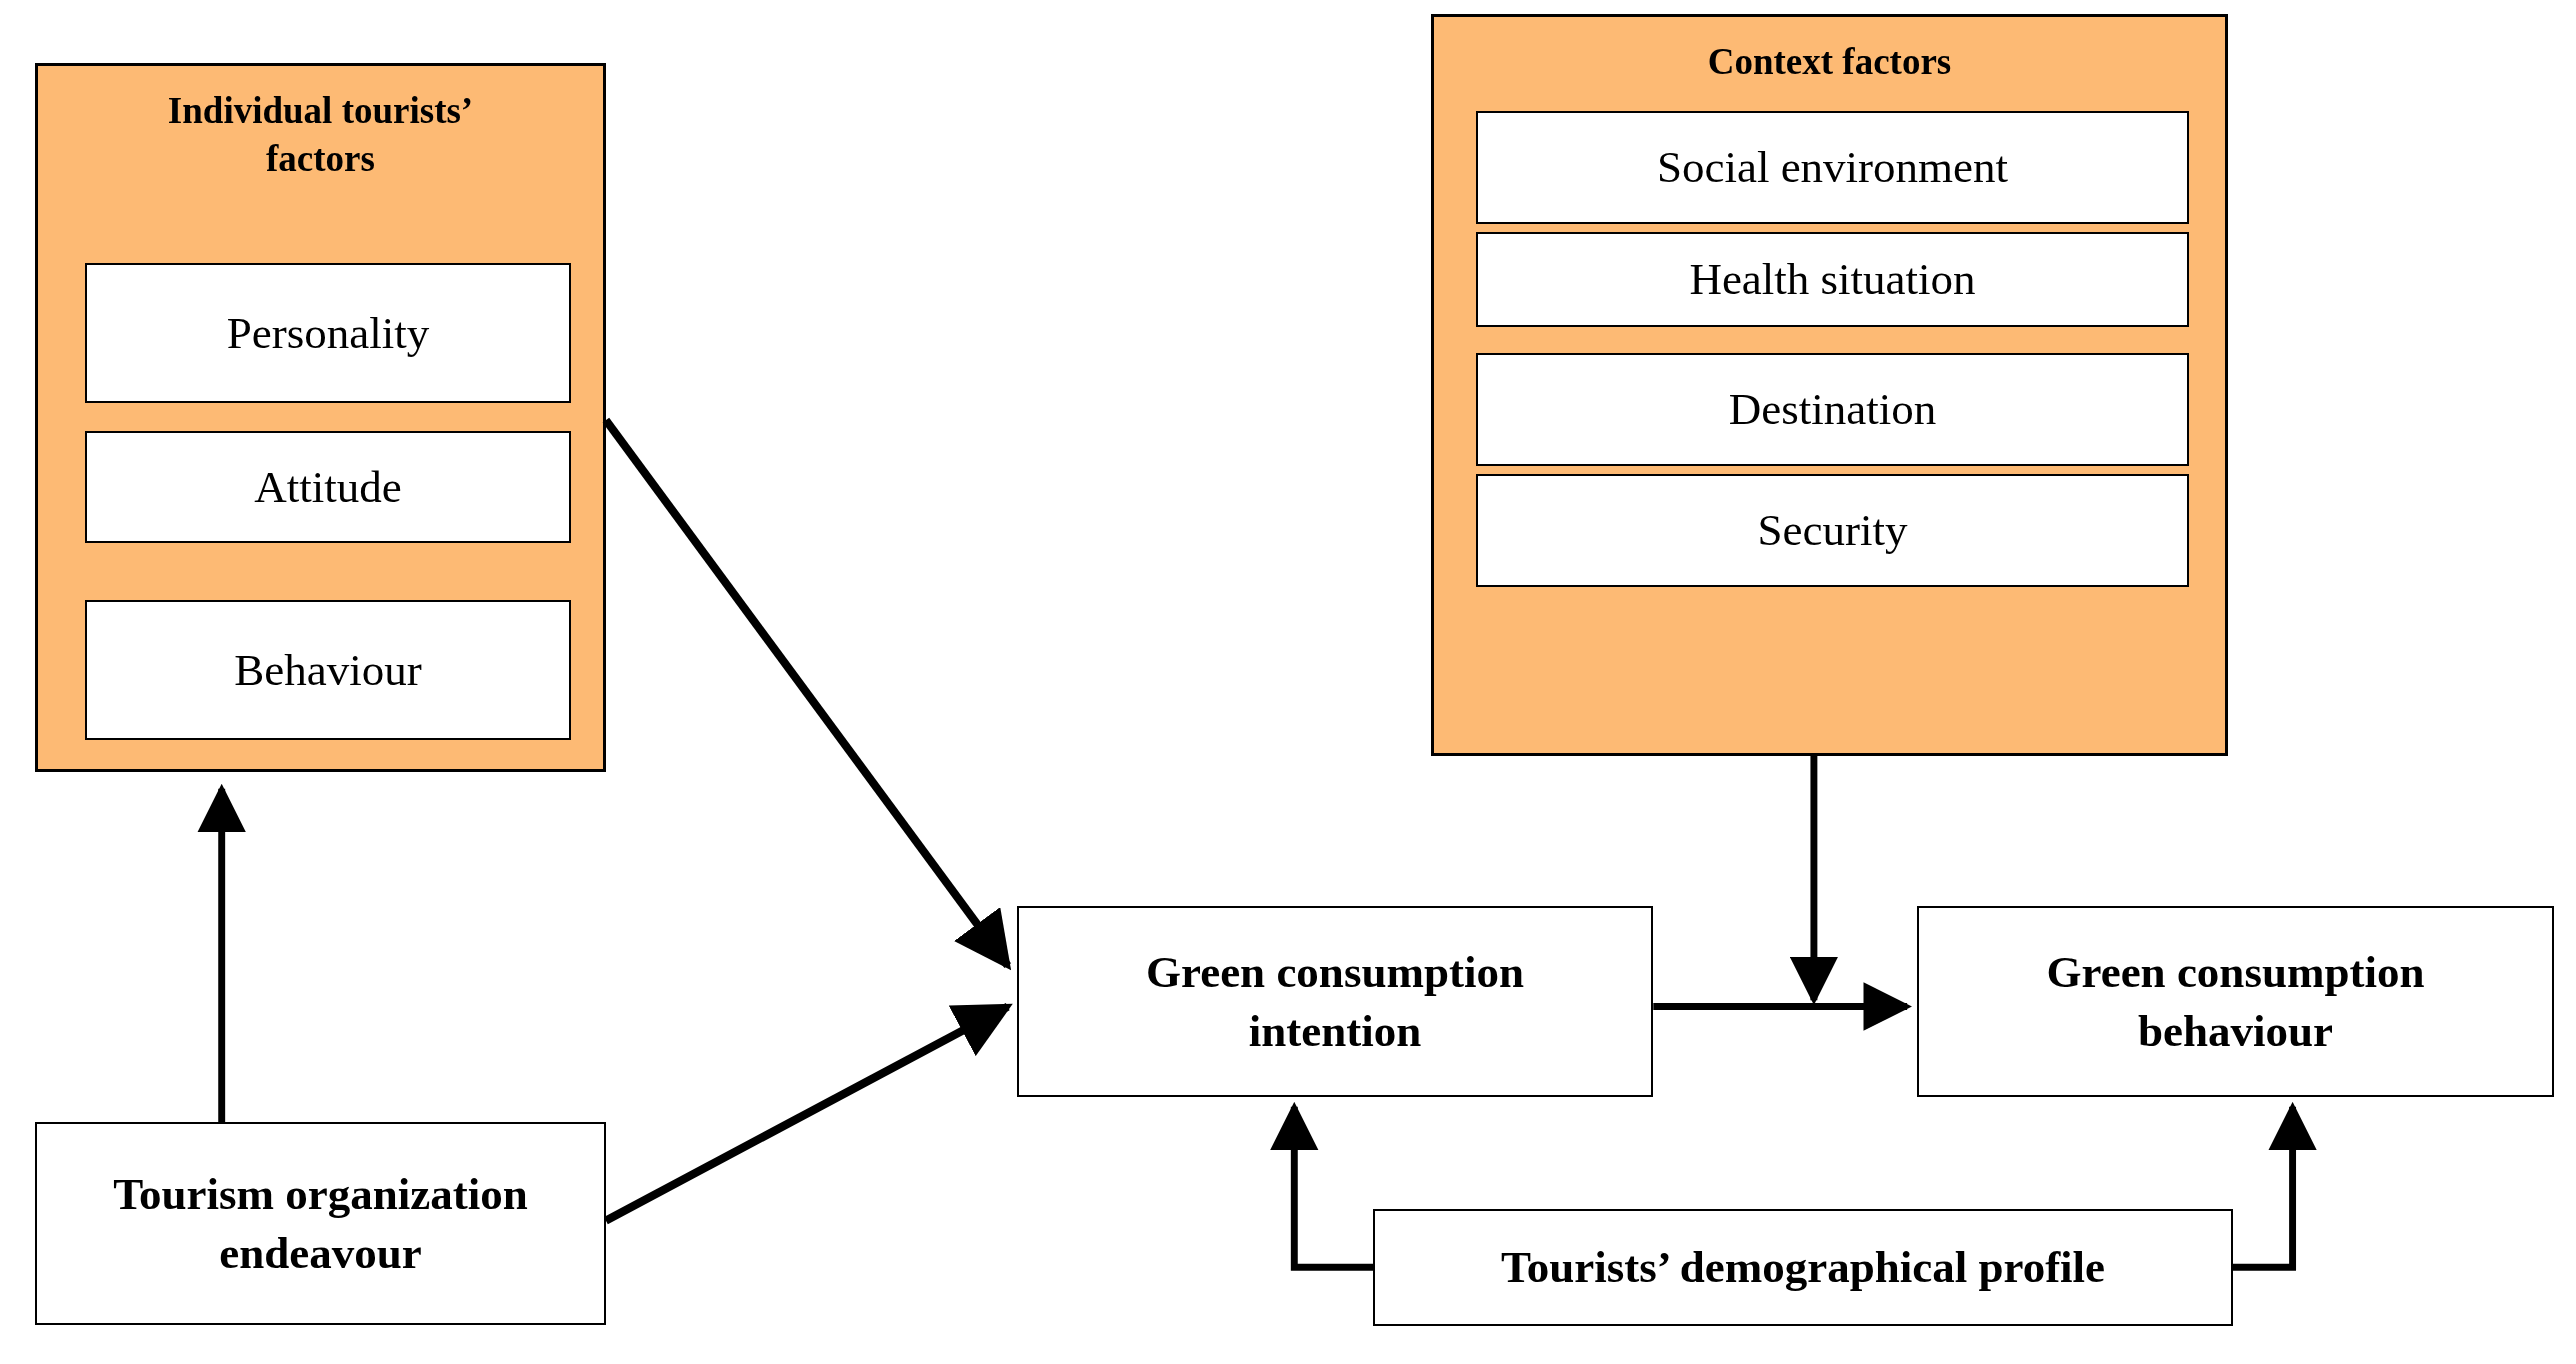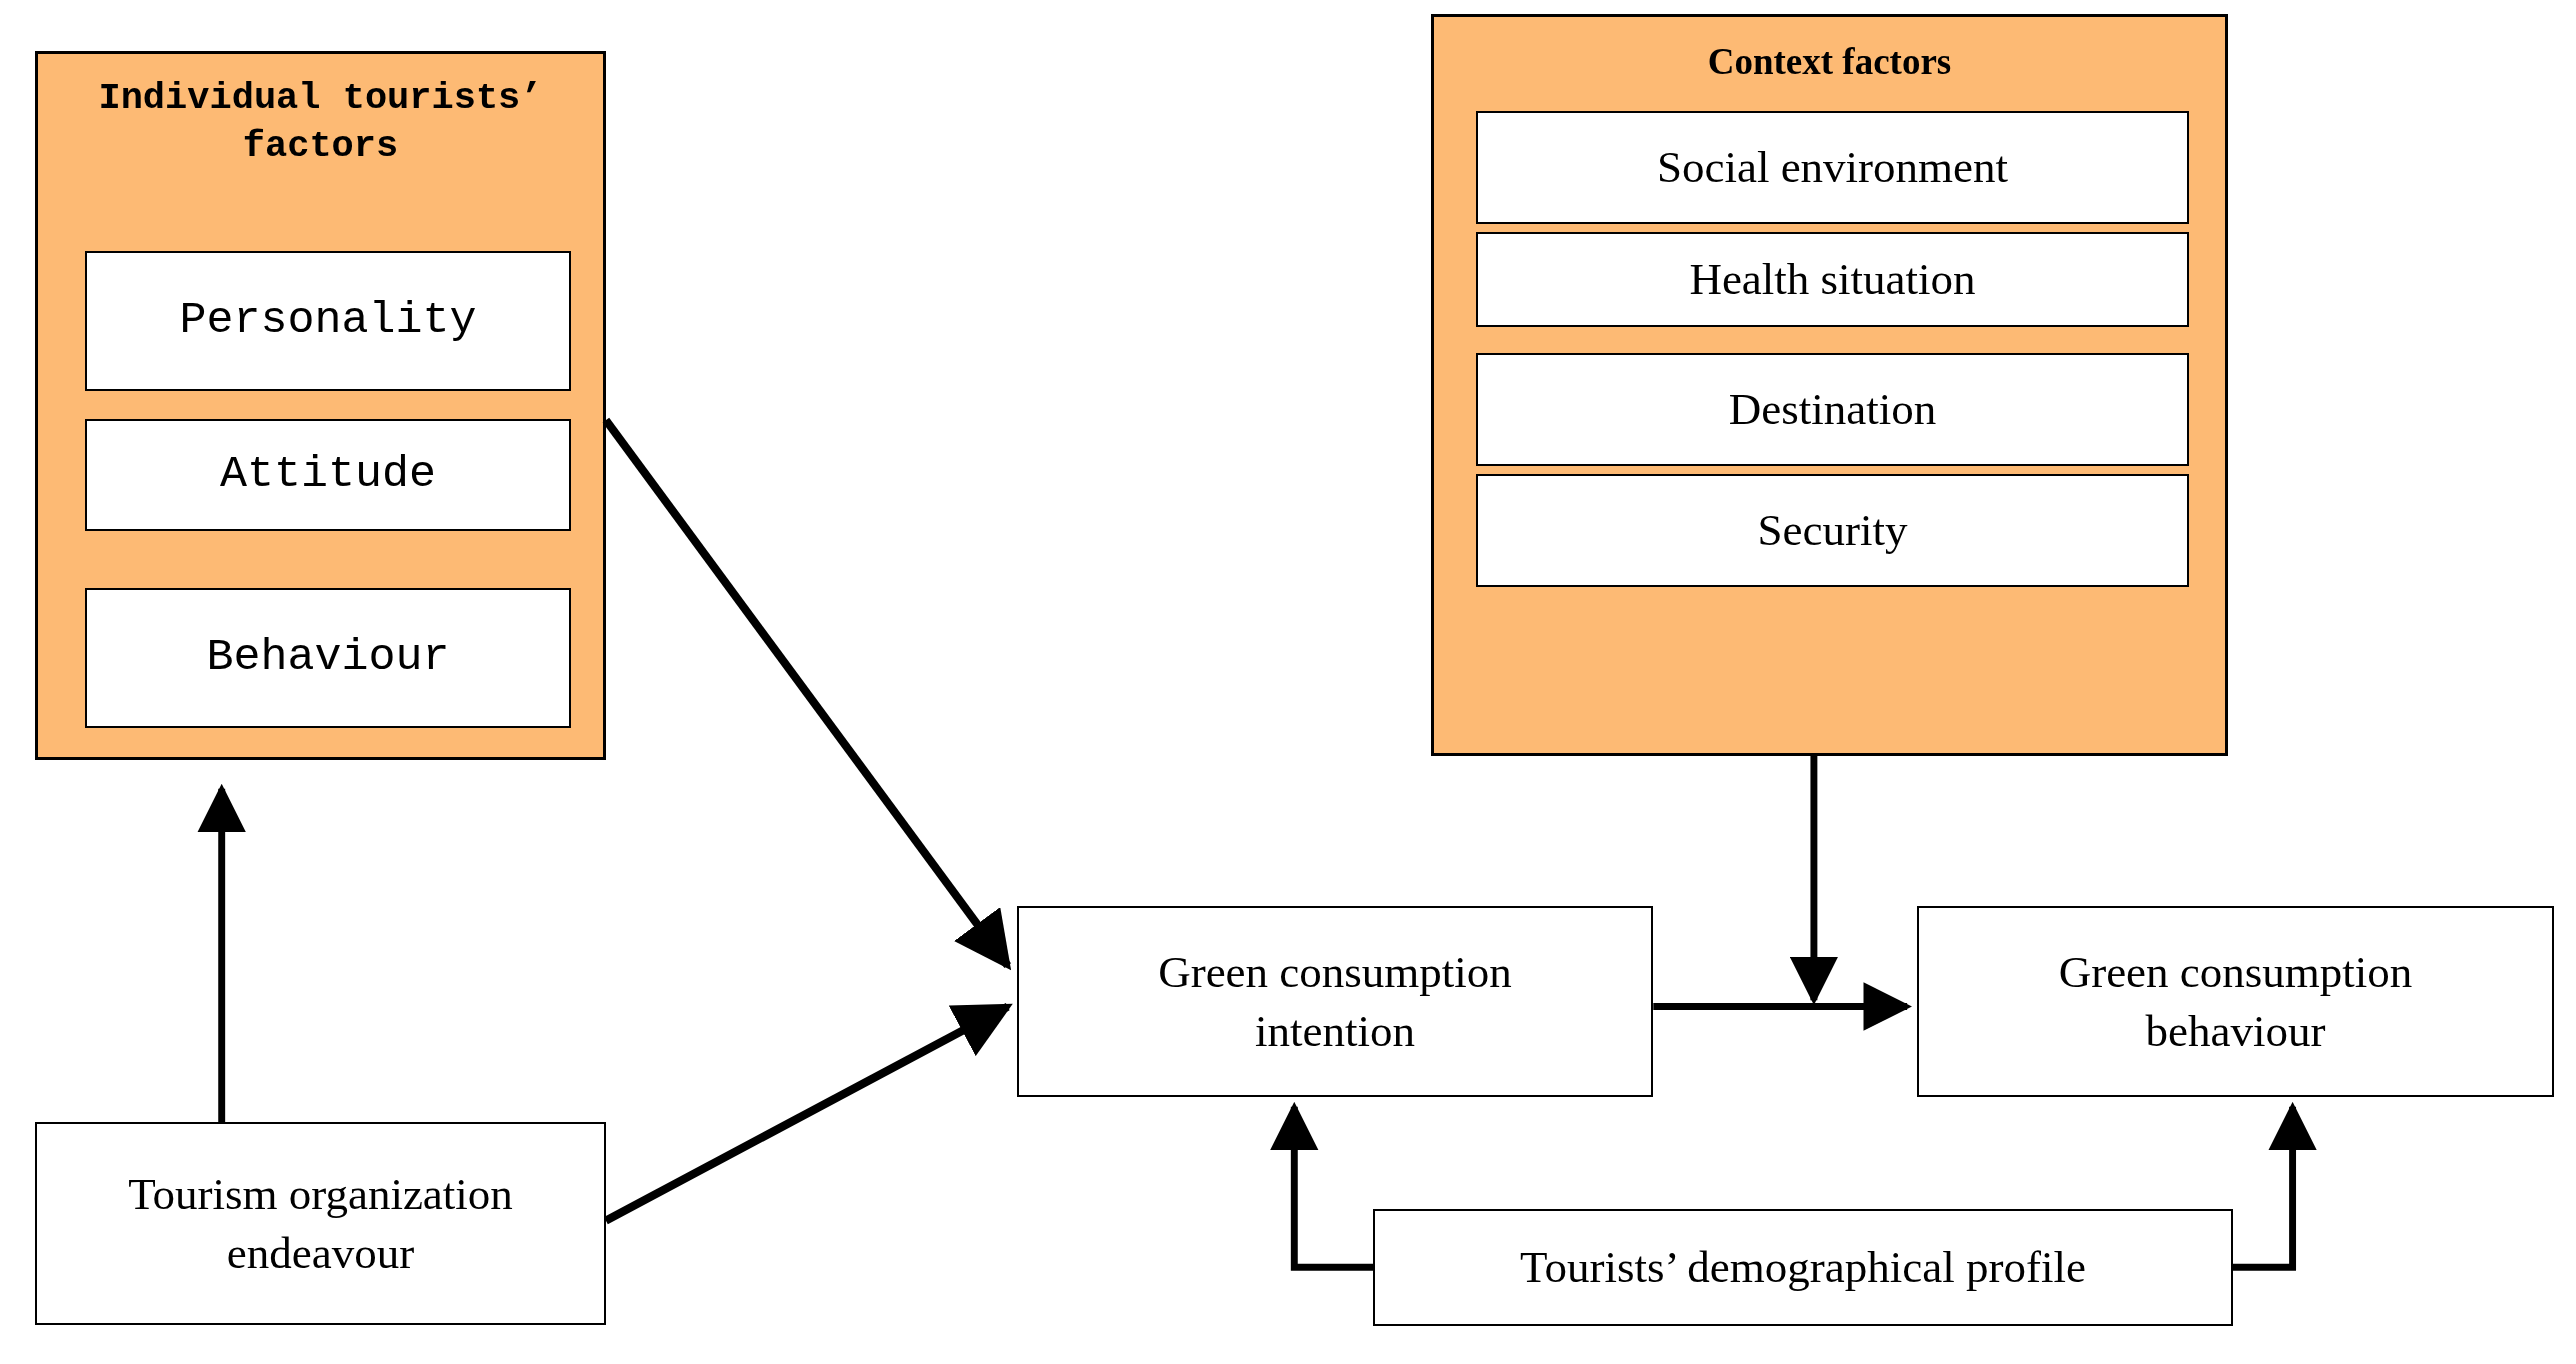--- a/index.html
+++ b/index.html
@@ -3,29 +3,29 @@
 <meta charset="utf-8">
 <style>
   html,body{margin:0;padding:0;background:#ffffff;}
   #stage{position:relative;width:2576px;height:1365px;background:#ffffff;
          font-family:"Liberation Serif","DejaVu Serif",serif;color:#000000;overflow:hidden;}
   .box{position:absolute;border:2.5px solid #000;background:#fff;box-sizing:border-box;
        display:flex;align-items:center;justify-content:center;text-align:center;}
   .grp{position:absolute;border:3.1px solid #000;background:#fdba74;box-sizing:border-box;}
   .grp-title{position:absolute;left:0;right:0;text-align:center;font-weight:bold;line-height:1.28;}
   .lbl{font-size:45px;line-height:1.30;padding:0 8.8px;}
-  .lbl.bold{font-weight:normal;}
+  .lbl.bold{font-weight:bold;}
   svg.edges{position:absolute;left:0;top:0;width:2576px;height:1365px;pointer-events:none;}
 </style>
 </head>
 <body>
 
 <div id="stage">
 
-  <div class="grp" style="left:35px;top:51px;width:571px;height:709px;font-family:Liberation Mono, monospace;">
+  <div class="grp" style="left:35px;top:63px;width:571px;height:709px;">
     <div class="grp-title" style="top:21.4px;font-size:37px;">
       <div>Individual tourists’</div>
       <div>factors</div>
     </div>
 
     <div class="box" style="left:47px;top:197px;width:486px;height:140px;">
       <span class="lbl">Personality</span>
     </div>
 
     <div class="box" style="left:47px;top:365px;width:486px;height:112px;">

